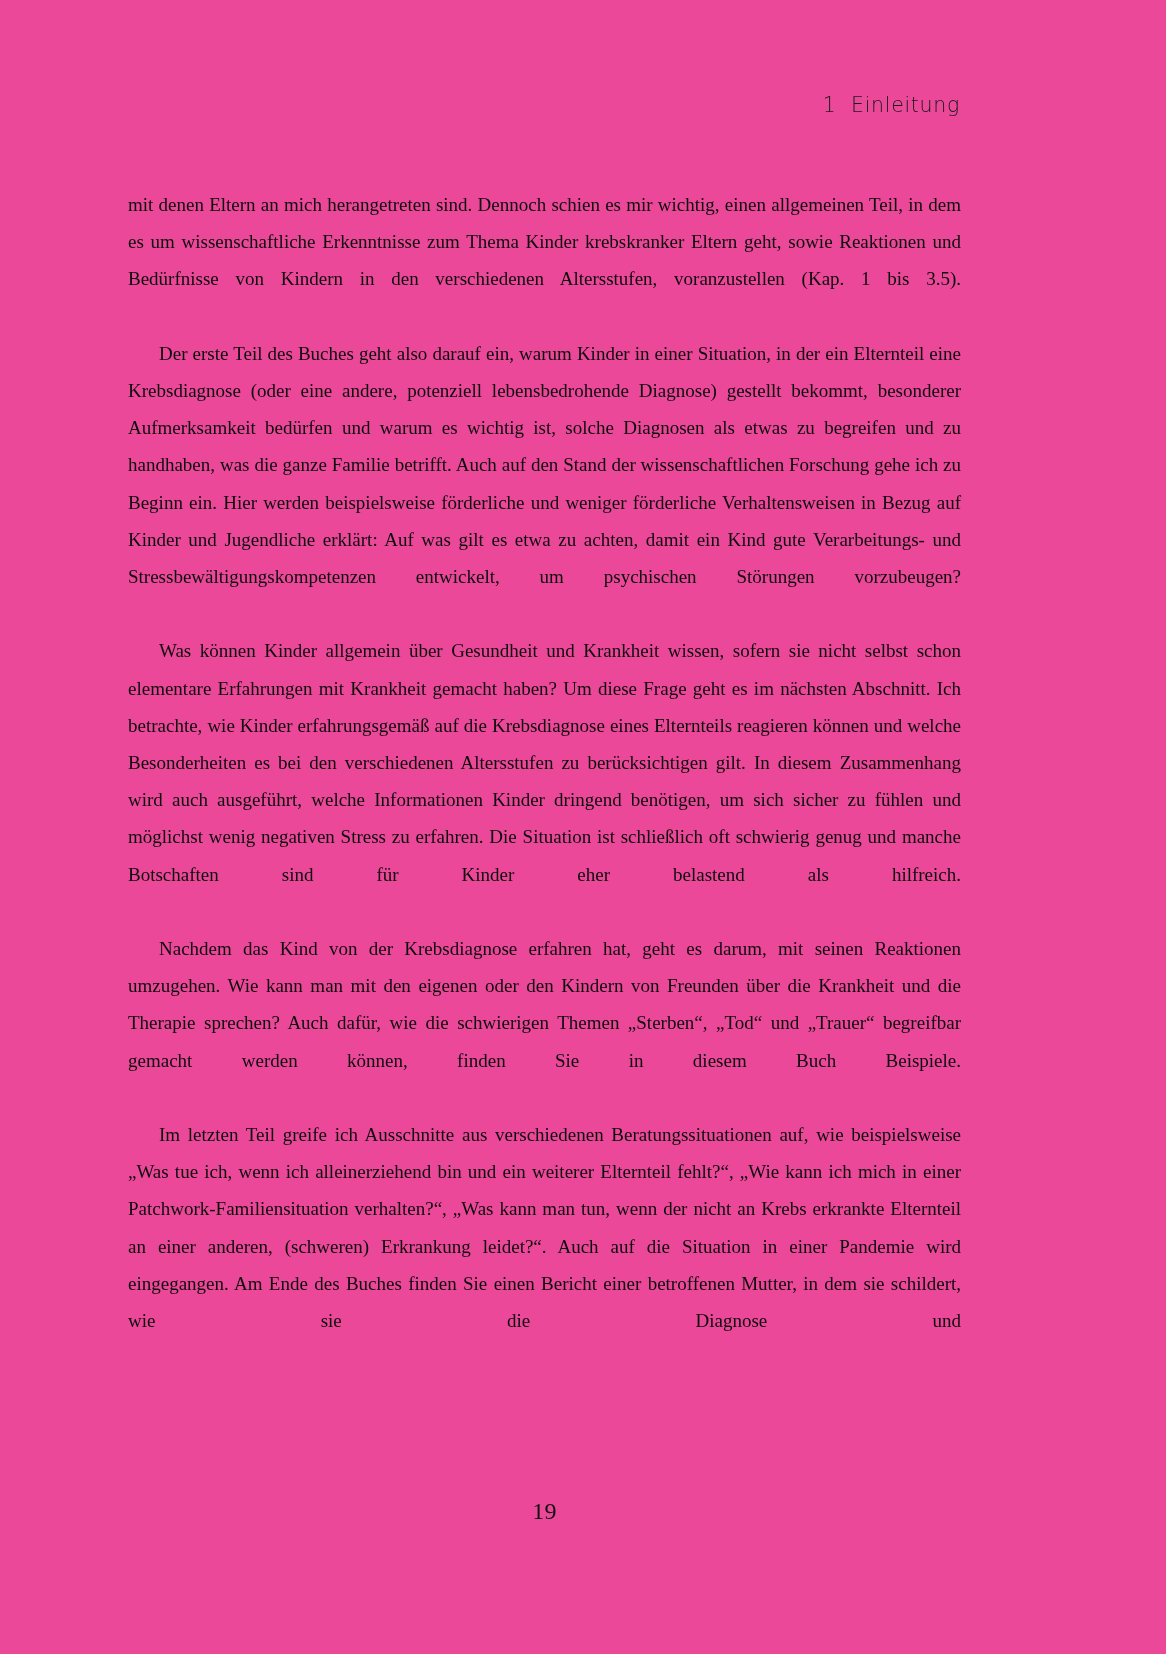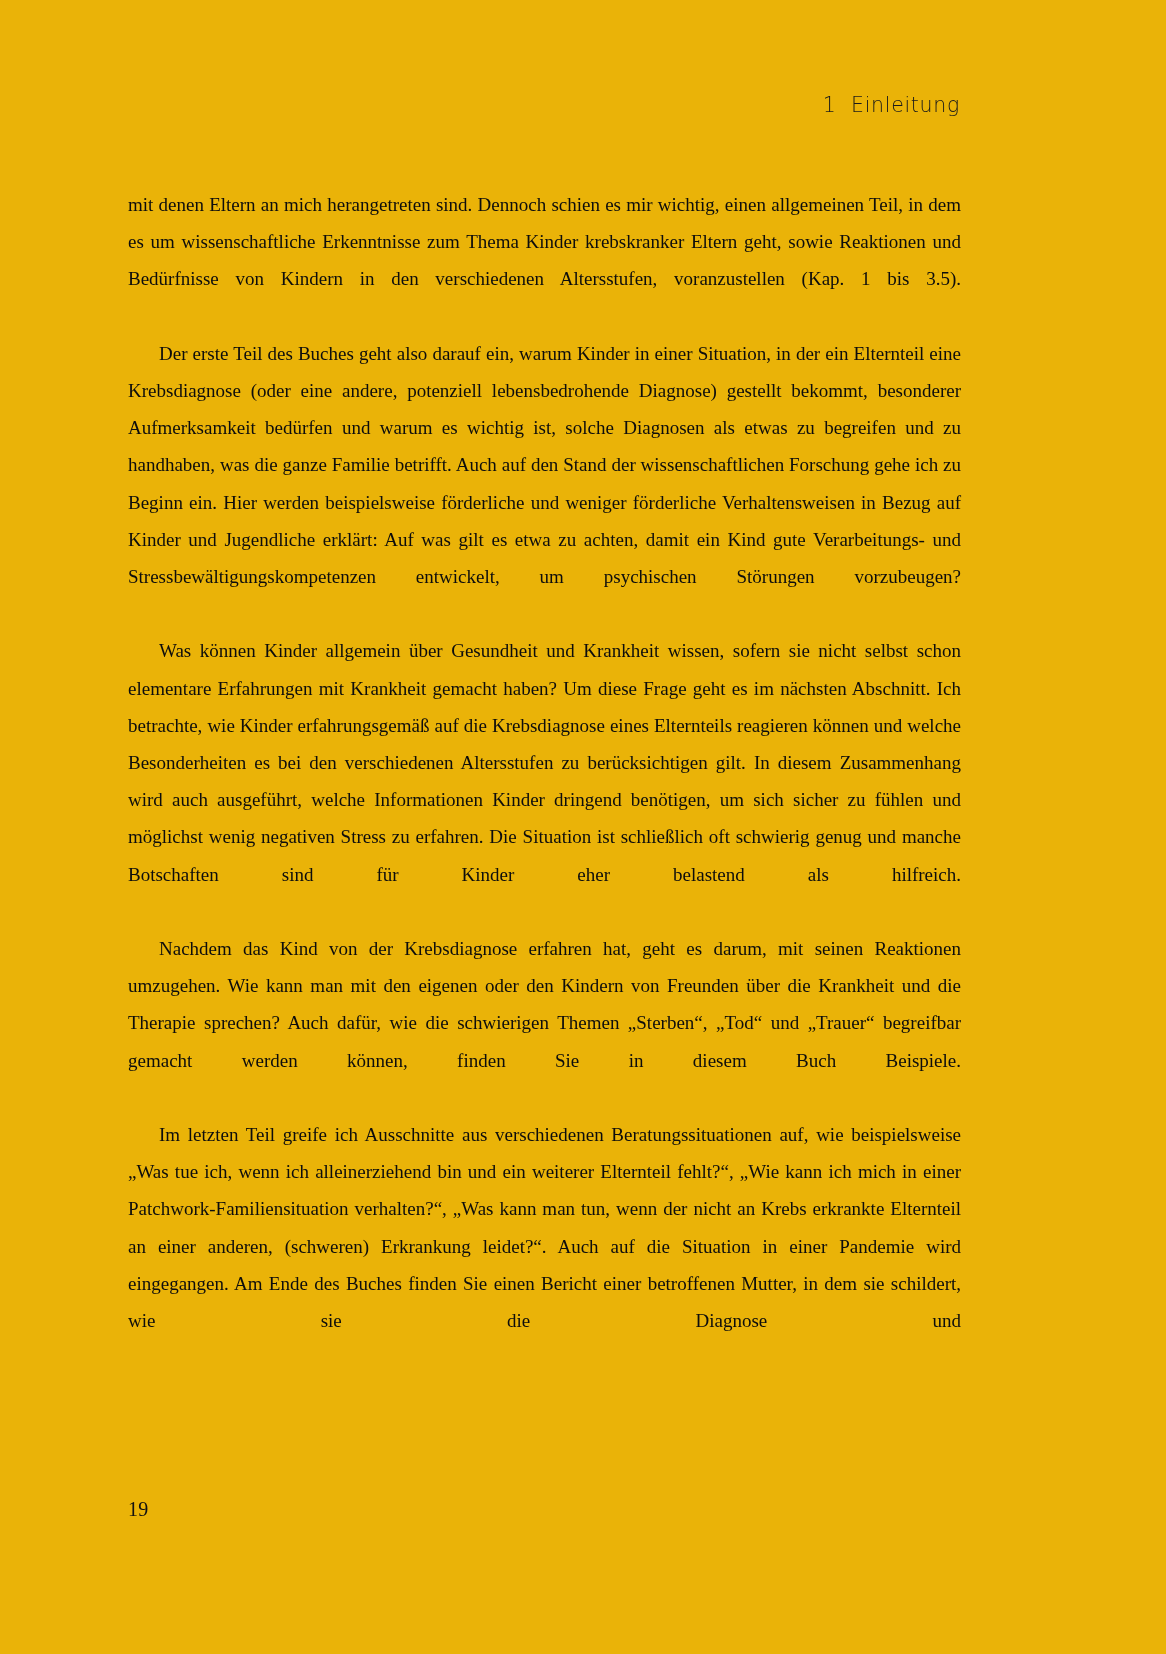--- a/index.html
+++ b/index.html
@@ -11,21 +11,21 @@
     width: 1166px;
     height: 1654px;
     position: relative;
     font-family: "Liberation Serif", "DejaVu Serif", serif;
     color: #0d0d0d;
     overflow: hidden;
   }
   .page {
     position: absolute;
     inset: 0;
-    background: #eab308;
+    background: #ec4899;
   }
   .running-header {
     position: absolute;
     top: 93px;
     left: 128px;
     width: 832px;
     text-align: right;
     font-family: "DejaVu Sans", "Liberation Sans", sans-serif;
     font-size: 20.5px;
     font-weight: 300;
@@ -57,22 +57,22 @@
   .para::after {
     content: "";
     display: inline-block;
     width: 100%;
   }
   .folio {
     position: absolute;
     top: 1498px;
     left: 128px;
     width: 833px;
-    text-align: left;
-    font-size: 20px;
+    text-align: center;
+    font-size: 24px;
     color: #111111;
     letter-spacing: 0.3px;
   }
 </style>
 </head>
 <body>
 
 <div class="page">
 
   <div class="running-header">1  Einleitung</div>

